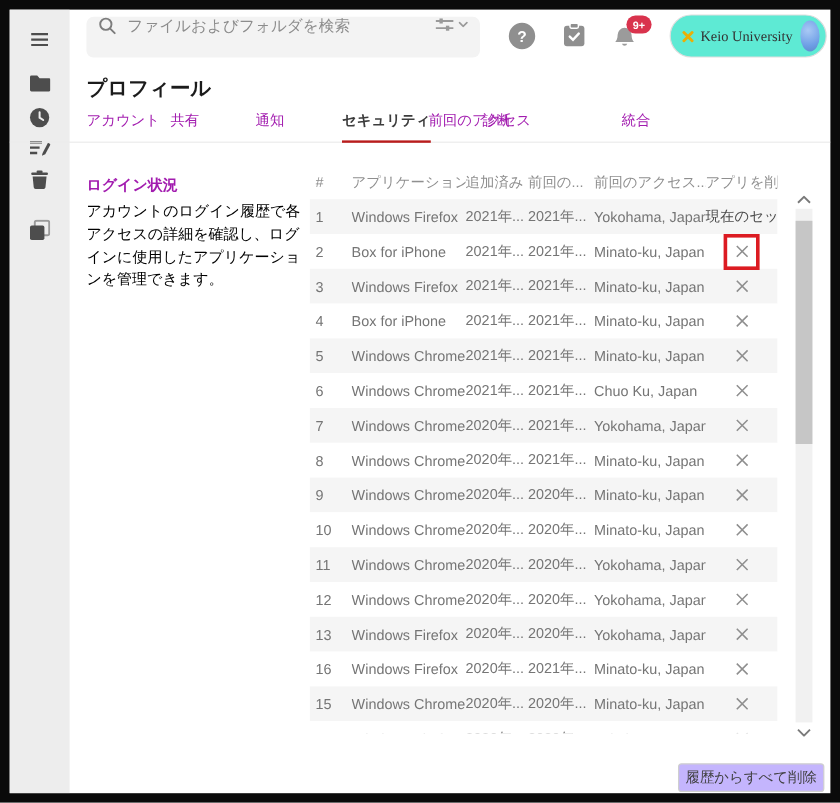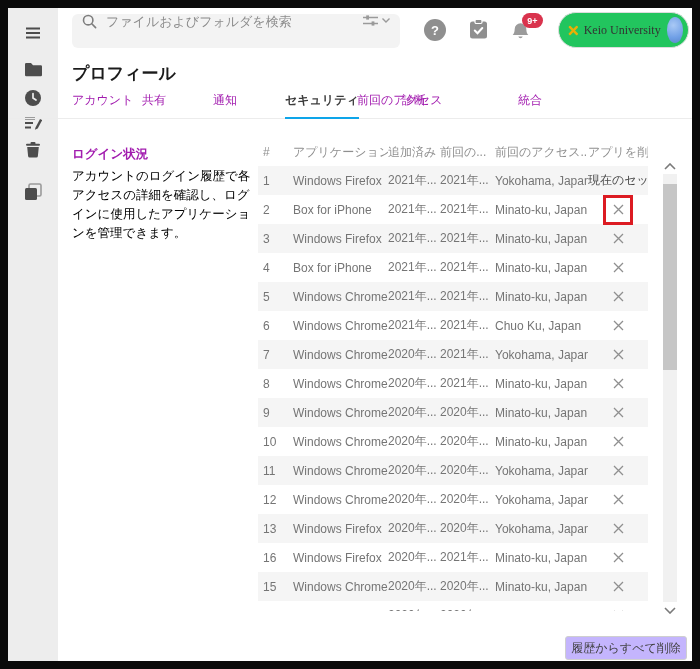--- a/index.html
+++ b/index.html
@@ -13,29 +13,29 @@
 
   
   .searchbox { position: absolute; left: 64px; top: 6px; width: 328px; height: 34px; background: #f3f3f3; border-radius: 6px; display: flex; align-items: flex-start; padding: 0 10px; }
   .searchbox input { flex: 1; border: none; background: transparent; outline: none; font-size: 13px; color: #555; margin-left: 9px; font-family: "Liberation Sans", sans-serif; }
   .searchbox input::placeholder { color: #8c8c8c; }
   .filter-btn { display: flex; align-items: center; gap: 4px; cursor: pointer; }
   .help-btn { position: absolute; left: 416px; top: 11px; width: 22px; height: 22px; border-radius: 50%; background: #8f8f8f; color: #fff; font-size: 13px; font-weight: bold; display: flex; align-items: center; justify-content: center; cursor: pointer; }
   .tasks-btn { position: absolute; left: 460px; top: 11px; cursor: pointer; }
   .bell-btn { position: absolute; left: 502px; top: 13px; cursor: pointer; }
   .badge { position: absolute; left: 514px; top: 5px; min-width: 21px; height: 15px; border-radius: 8px; background: #d9334d; color: #fff; font-size: 9px; font-weight: bold; display: flex; align-items: center; justify-content: center; padding: 0 4px; }
-  .account-pill { position: absolute; left: 550px; top: 4px; width: 131px; height: 36px; border: 1px solid #ddd; border-radius: 18px; background: #22c55e; display: flex; align-items: center; padding: 0 5px 0 9px; cursor: pointer; }
+  .account-pill { position: absolute; left: 550px; top: 4px; width: 131px; height: 36px; border: 1px solid #ddd; border-radius: 18px; background: #5eead4; display: flex; align-items: center; padding: 0 5px 0 9px; cursor: pointer; }
   .account-name { font-family: "Liberation Serif", serif; font-size: 12px; color: #333; margin: 0 6px 0 5px; flex: 1; white-space: nowrap; }
   .avatar { width: 26px; height: 26px; border-radius: 50%; background: radial-gradient(circle at 40% 32%, #a9c9f5, #6f9fe6 62%, #5a86c9); }
 
   
   .page-title { position: absolute; left: 64px; top: 54px; font-size: 17px; font-weight: bold; color: #1b1b1b; }
   .tabs { position: absolute; left: 0; top: 84px; width: 100%; height: 27px; border-bottom: 1px solid #ececec; }
   .tab { position: absolute; top: 0; height: 27px; font-size: 12px; color: #a21caf; cursor: pointer; }
-  .tab.active { color: #3c3c3c; font-weight: bold; border-bottom: 2px solid #0ea5e9; }
+  .tab.active { color: #3c3c3c; font-weight: bold; border-bottom: 2px solid #b91c1c; }
   .tab:nth-child(1){left:64px}.tab:nth-child(2){left:134px}.tab:nth-child(3){left:205px}
   .tab:nth-child(4){left:277px}.tab:nth-child(5){left:349px}.tab:nth-child(6){left:394px}
   .tab:nth-child(7){left:510px}
 
   
   .section-heading { position: absolute; left: 64px; top: 138px; font-size: 12.5px; font-weight: bold; color: #a21caf; }
   .section-desc { position: absolute; left: 64px; top: 159px; width: 190px; font-size: 12.5px; line-height: 19px; color: #000000; }
 
   
   .table-wrap { position: absolute; left: 250px; top: 130px; width: 390px; height: 473px; overflow: hidden; }

